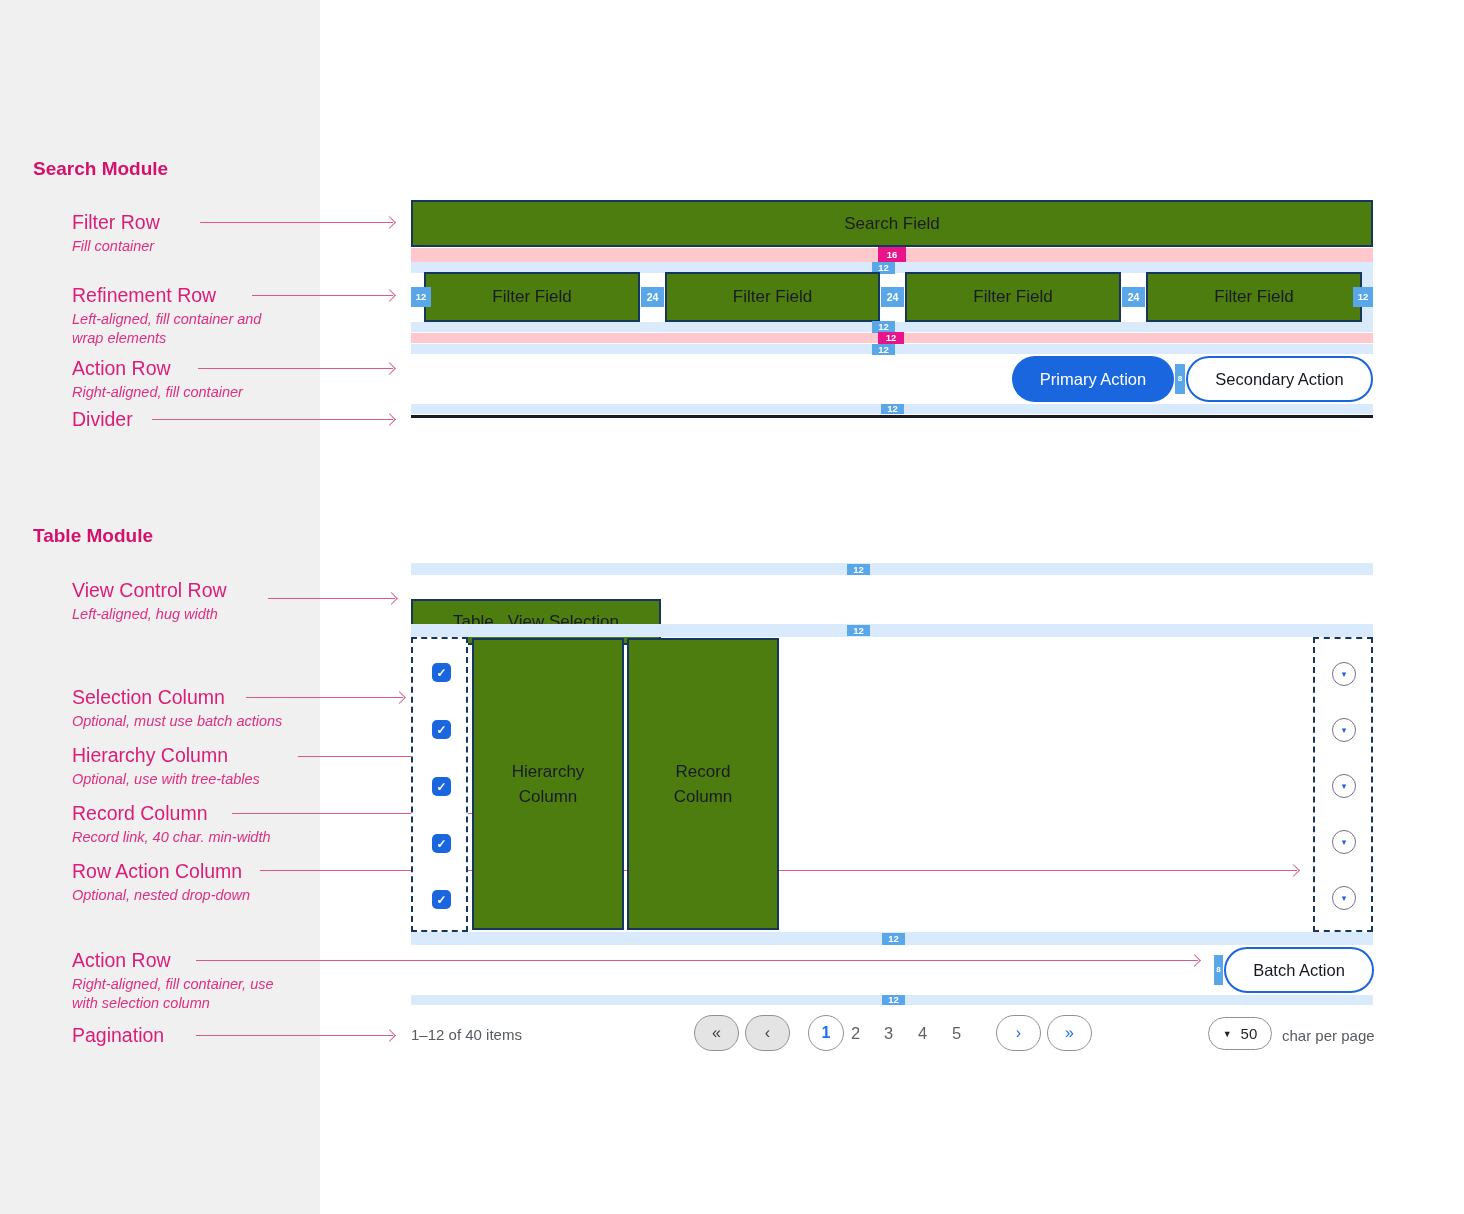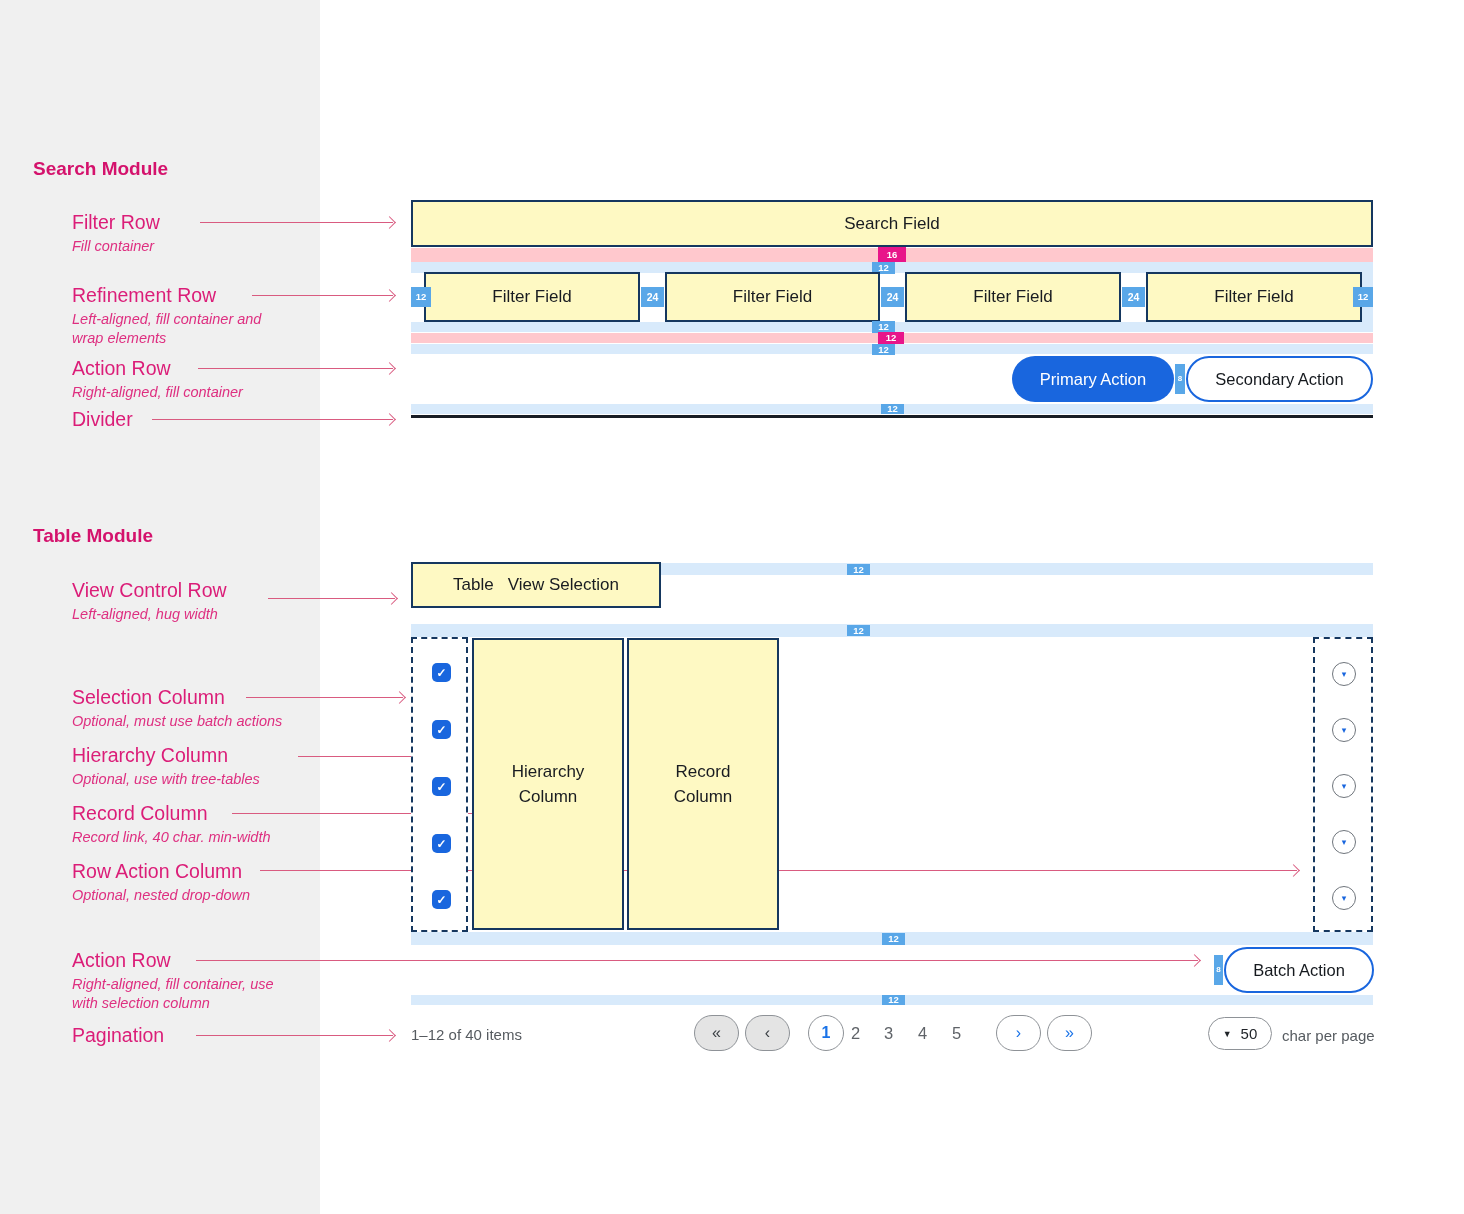--- a/index.html
+++ b/index.html
@@ -5,21 +5,21 @@
   html,body{margin:0;padding:0;background:#fff;}
   .canvas{position:relative;width:1464px;height:1214px;background:#ffffff;overflow:hidden;
           font-family:"Liberation Sans",sans-serif;}
   .sidebar-bg{position:absolute;left:0;top:0;width:320px;height:1214px;background:#f0f0f0;}
   .section-title{position:absolute;color:#d4126c;font-size:19px;font-weight:700;}
   .anno-title{position:absolute;color:#db1d78;font-size:19.5px;font-weight:500;}
   .anno-desc{position:absolute;color:#de2f80;font-size:14.5px;font-style:italic;line-height:19px;}
   .arrow{position:absolute;height:0;border-top:1.6px solid #d95b80;}
   .arrow::after{content:"";position:absolute;right:-1px;top:-5px;width:8px;height:8px;
                 border-top:1.6px solid #d95b80;border-right:1.6px solid #d95b80;transform:rotate(45deg);}
-  .box{position:absolute;box-sizing:border-box;background:#fef9c3;border:2px solid #15375f;
+  .box{position:absolute;box-sizing:border-box;background:#4d7c0f;border:2px solid #15375f;
        display:flex;align-items:center;justify-content:center;color:#191c21;font-size:17px;text-align:center;}
   .band{position:absolute;}
   .band.pink{background:#ffc8cd;}
   .band.blue{background:#d8eafb;}
   .divider{position:absolute;background:#171c24;}
   .badge{position:absolute;display:flex;align-items:center;justify-content:center;color:#fff;
          font-size:9.5px;font-weight:600;line-height:1;}
   .badge.blue{background:#59a7e8;}
   .badge.magenta{background:#e8158a;}
   .badge.big{font-size:10.5px;}
@@ -140,21 +140,21 @@
   <div class="badge blue tiny" style="left:1175px;top:364px;width:10px;height:30px;">8</div>
   <div class="pill outline" style="left:1186px;top:356px;width:187px;height:46px;">Secondary Action</div>
 
   <div class="band blue" style="left:411px;top:404px;width:962px;height:10px;"></div>
   <div class="badge blue" style="left:881px;top:404px;width:23px;height:10px;">12</div>
   <div class="divider" style="left:411px;top:415px;width:962px;height:3px;"></div>
 
   <div class="band blue" style="left:411px;top:563px;width:962px;height:12px;"></div>
   <div class="badge blue" style="left:847px;top:564px;width:23px;height:11px;">12</div>
 
-  <div class="box" style="left:411px;top:562px;width:250px;height:46px;text-align:center;">
+  <div class="box" style="left:411px;top:599px;width:250px;height:46px;text-align:center;">
     <span class="vc-label">
         <span>Table</span>
         <span>View Selection</span>
       </span>
   </div>
 
   <div class="band blue" style="left:411px;top:624px;width:962px;height:13px;"></div>
   <div class="badge blue" style="left:847px;top:625px;width:23px;height:11px;">12</div>
 
   <div class="dashed-col" style="left:411px;top:637px;width:57px;height:295px;"></div>

